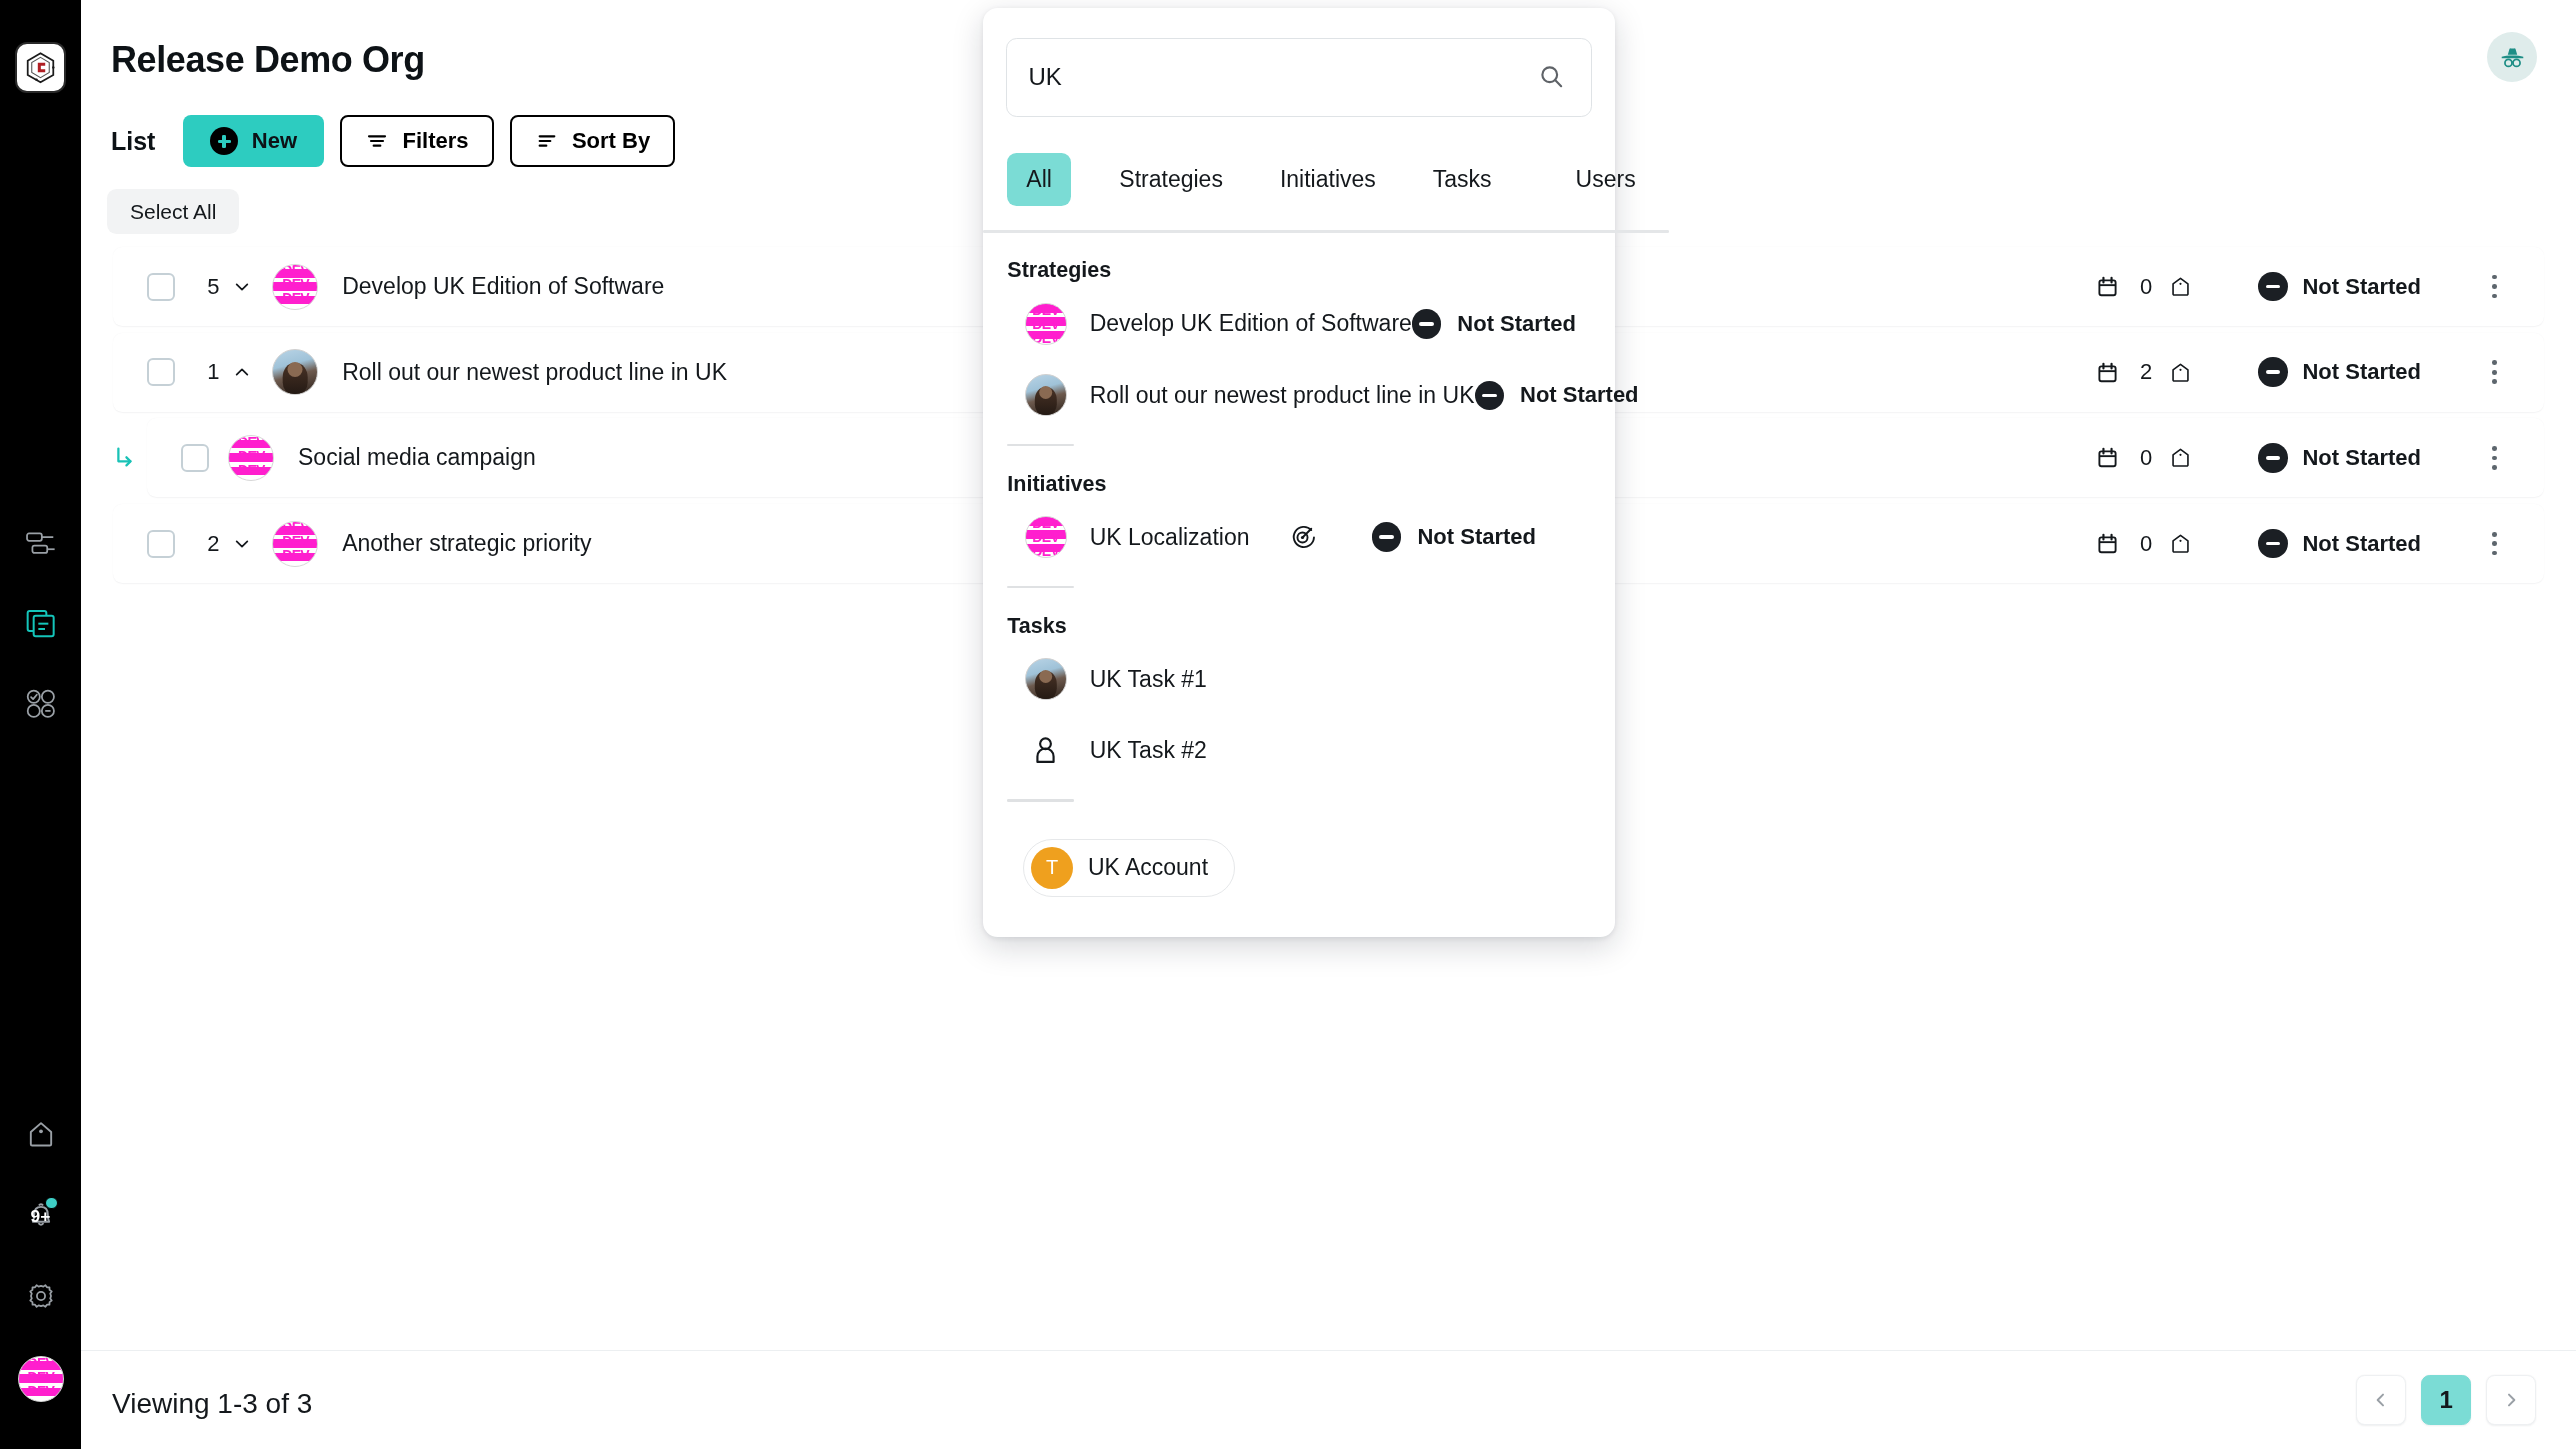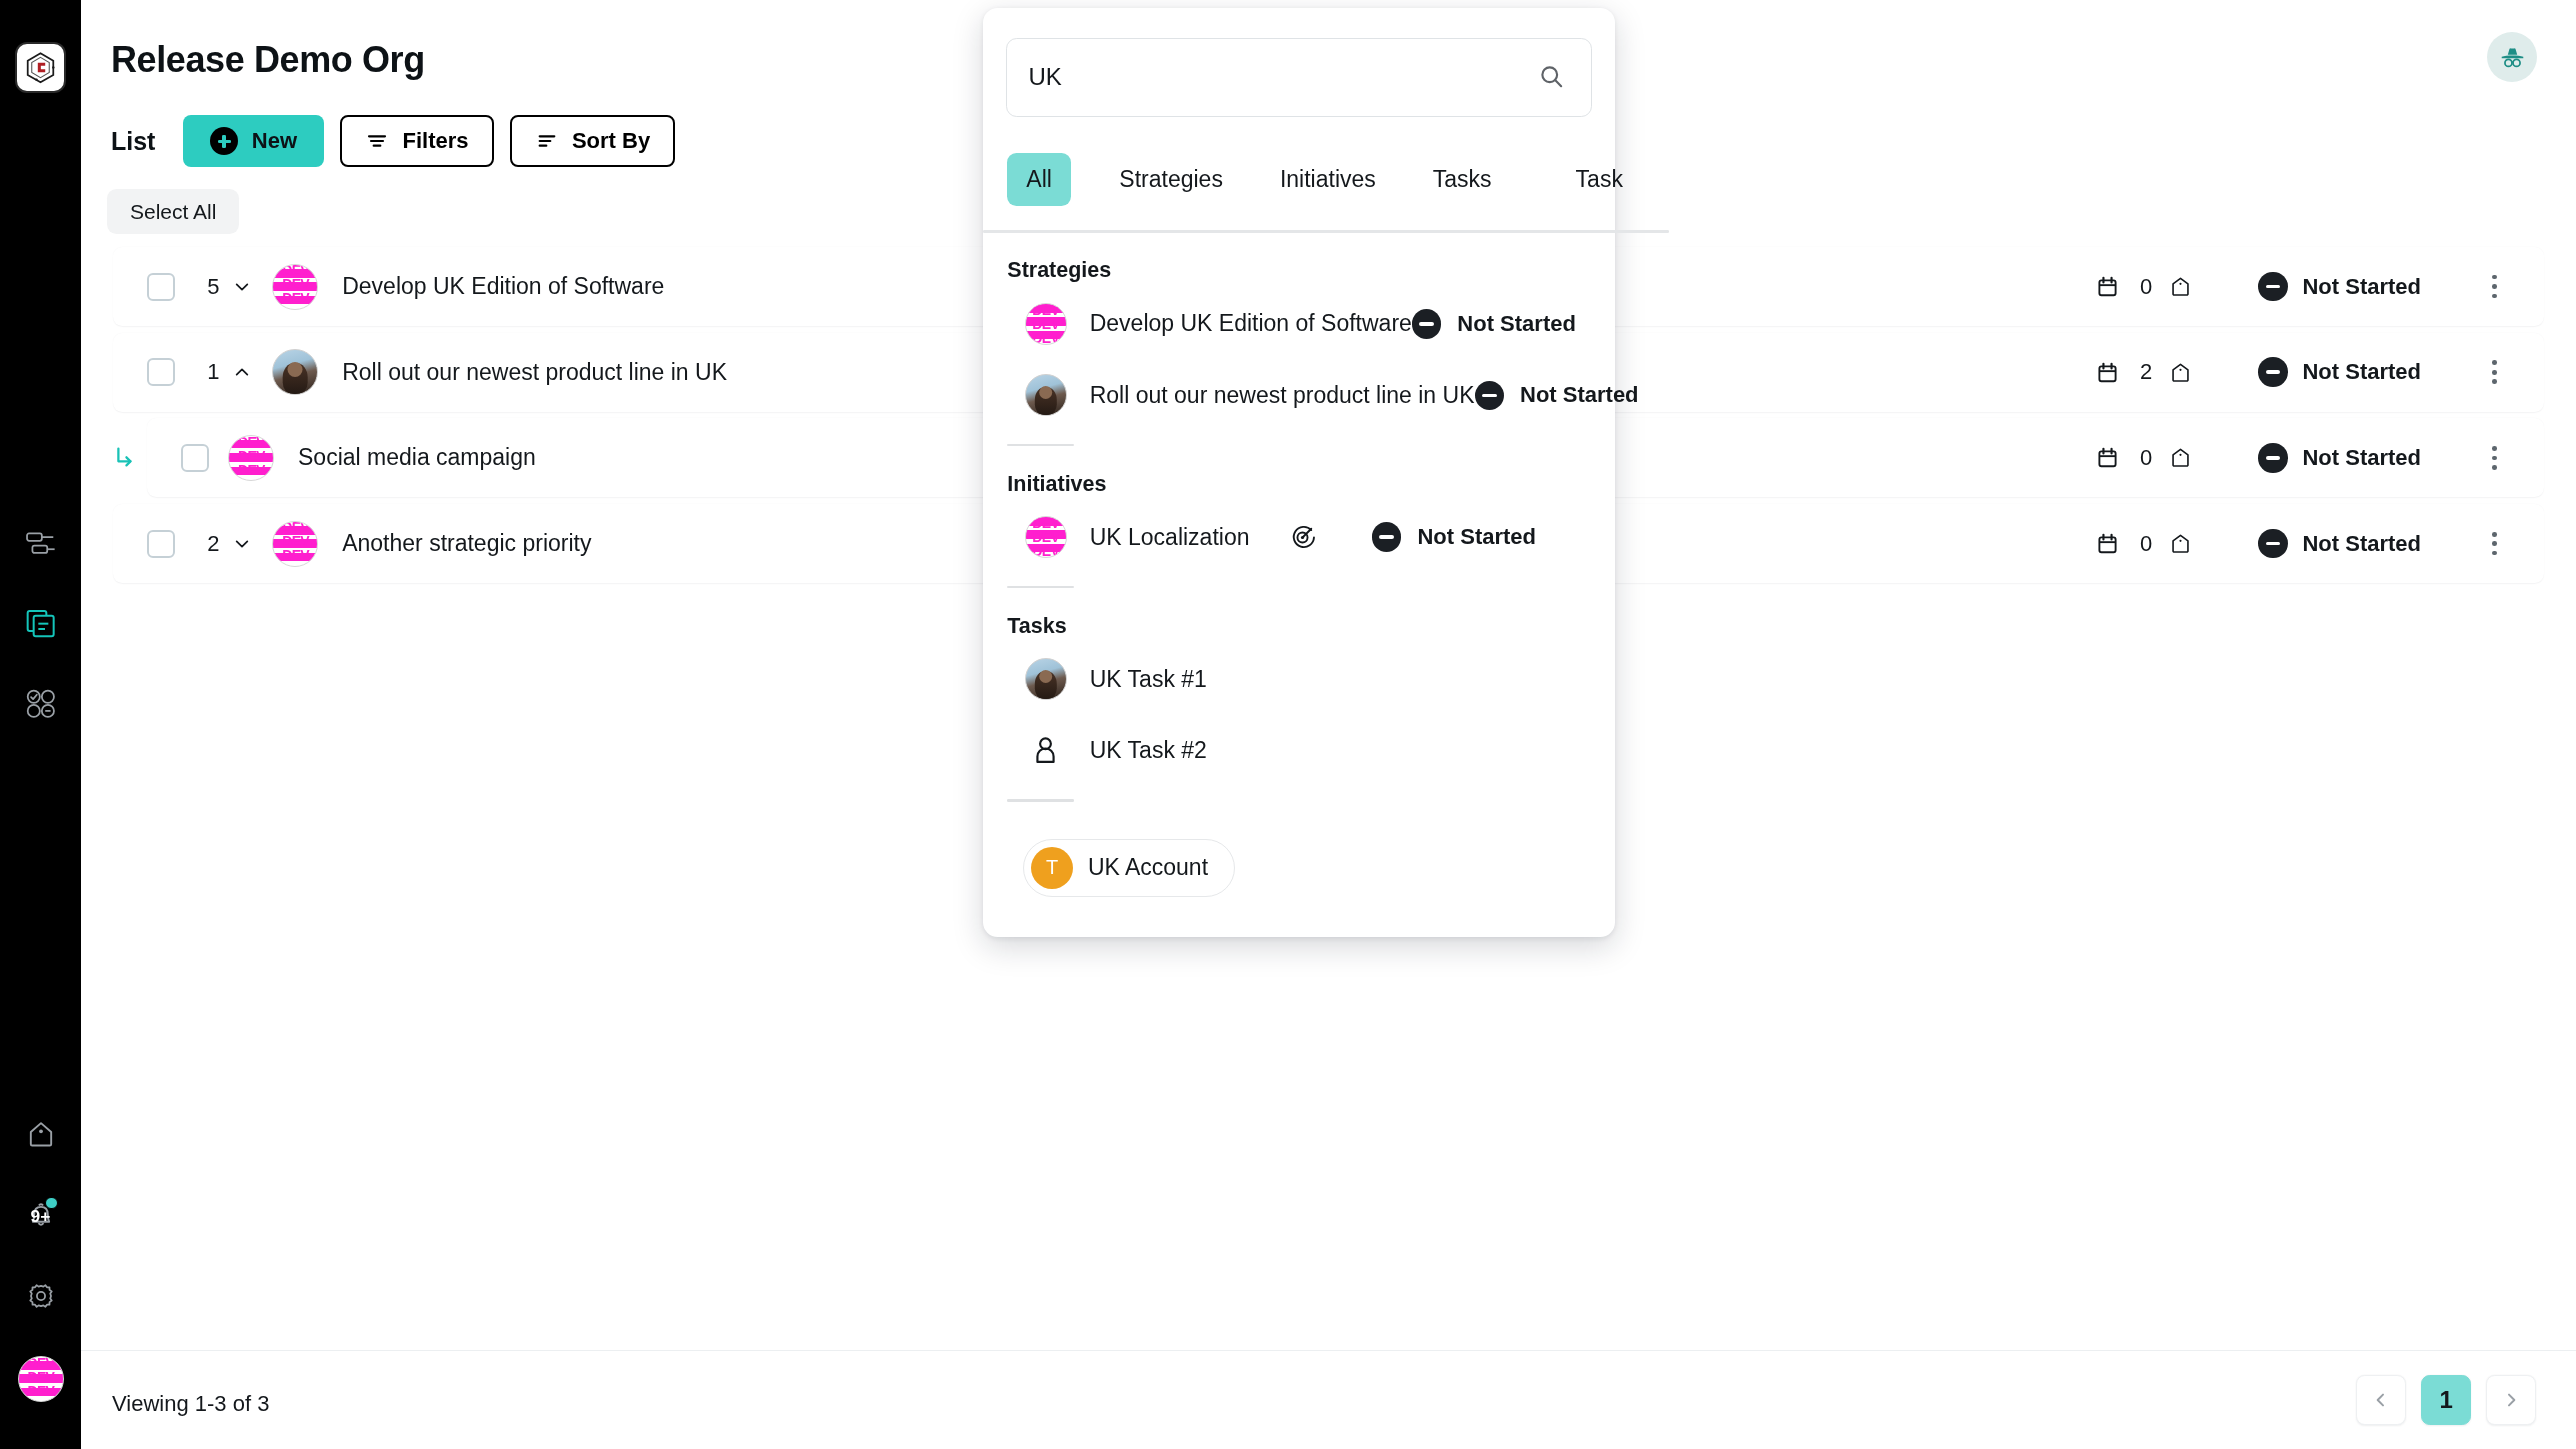--- a/index.html
+++ b/index.html
@@ -142,21 +142,21 @@
     align-items:center;justify-content:center;gap:4.7px;cursor:pointer;
   }
   .kebab i{width:4.7px;height:4.7px;border-radius:50%;background:#5d666d;display:block;}
 
   
   .footer{
     position:absolute;left:81px;right:0;bottom:0;height:99px;
     background:#ffffff;display:flex;align-items:center;
     border-top:0.7px solid #eceff1;
   }
-  .footer-text{margin-left:31px;font-size:22px;color:#14181c;margin-top:8px;}
+  .footer-text{margin-left:31px;font-size:28px;color:#14181c;margin-top:8px;}
   .pager{margin-left:auto;margin-right:40px;display:flex;align-items:center;gap:14.8px;}
   .pg{
     width:50px;height:50px;border-radius:8.7px;background:#fff;
     border:0.7px solid #eef0f2;display:flex;align-items:center;justify-content:center;
     box-shadow:0 0.7px 2px rgba(16,24,40,.07);cursor:pointer;
   }
   .pg.active{background:#7BDCD5;border-color:#7BDCD5;font-size:24px;font-weight:700;color:#14181c;}
 
   
   .panel{
@@ -515,21 +515,21 @@
           <line x1="27" y1="27" x2="36" y2="36" stroke="#5f6368" stroke-width="3.2" stroke-linecap="round"></line>
         </svg>
       </span>
     </div>
 
     <div class="tabs">
       <div class="tab active">All</div>
       <div class="tab tab-sp1">Strategies</div>
       <div class="tab tab-sp">Initiatives</div>
       <div class="tab tab-sp">Tasks</div>
-      <div class="tab tab-users">Task</div>
+      <div class="tab tab-users">Users</div>
     </div>
 
     <div class="panel-divider"></div>
 
     <div class="sec">
       <div class="sec-title">Strategies</div>
 
       <div class="res-row">
         <div class="res-avatar avatar-dev res-avatar-sm"></div>
         <div class="res-title">Develop UK Edition of Software</div>

